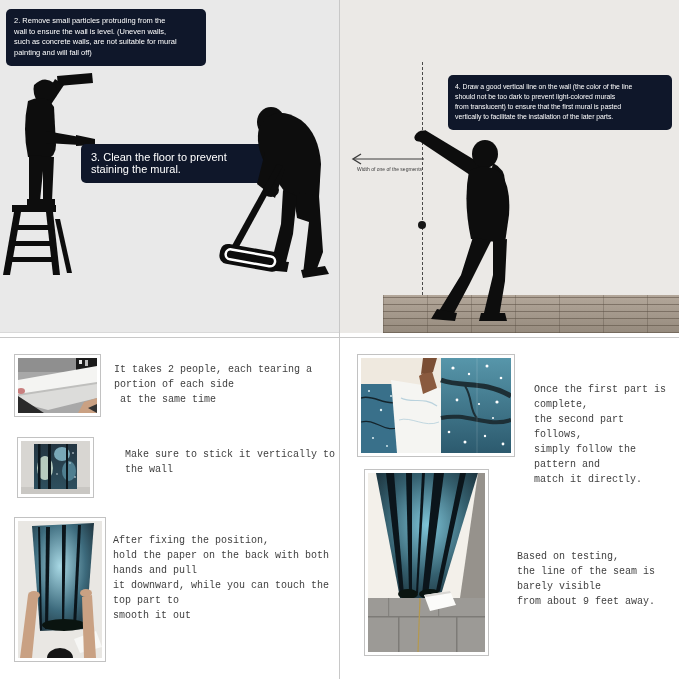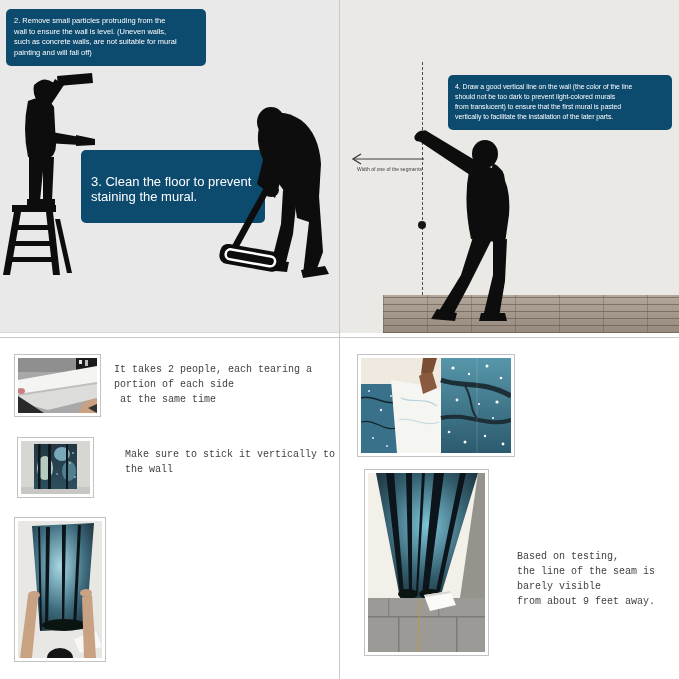--- a/index.html
+++ b/index.html
@@ -6,23 +6,23 @@
   .canvas{position:relative;width:679px;height:679px;background:#ffffff;overflow:hidden;
           font-family:"Liberation Sans",sans-serif;}
   .abs{position:absolute;}
   section{position:absolute;inset:0;}
   
   .bg-tl{left:0;top:0;width:339px;height:332px;background:#e9e9e9;border-bottom:1px solid #d9d9d9;}
   .bg-tr{left:340px;top:0;width:339px;height:333px;background:#ebe9e6;}
   .divider-v{left:339px;top:0;width:1px;height:679px;background:#c8c8c8;}
   .divider-h{left:0;top:337px;width:679px;height:1px;background:#c8c8c8;}
   
-  .note{background:#0c4a6e;color:#fff;border-radius:5px;white-space:pre-line;}
+  .note{background:#0f172a;color:#fff;border-radius:5px;white-space:pre-line;}
   .note2{left:6px;top:9px;width:184px;padding:7px 8px 8px;font-size:7.5px;line-height:1.4;}
-  .note3{left:81px;top:150px;width:164px;height:25px;padding:24px 10px;font-size:13px;}
+  .note3{left:81px;top:144px;width:164px;height:25px;padding:7px 10px;font-size:11px;}
   .note4{left:448px;top:75px;width:210px;padding:7px 7px 8px;font-size:6.9px;line-height:1.45;letter-spacing:-0.05px;}
   
   .floor{left:383px;top:295px;width:296px;height:38px;
          background:
            repeating-linear-gradient(0deg, rgba(90,78,66,.55) 0 1px, rgba(0,0,0,0) 1px 7px),
            repeating-linear-gradient(90deg, rgba(60,50,40,.25) 0 1px, rgba(0,0,0,0) 1px 44px),
            linear-gradient(#b3a79a,#958a7d);}
   .dash-line{left:422px;top:62px;width:0;height:233px;border-left:1.3px dashed #4a4a4a;}
   .line-dot{left:418px;top:221px;width:8px;height:8px;border-radius:50%;background:#161616;}
   .width-label{left:357px;top:166px;font-size:5px;color:#3c3c3c;}
@@ -187,20 +187,24 @@
         <polygon points="60,4 63,4 58,106 55,106" fill="#0b151b"></polygon>
         <polygon points="20,6 22,6 24,109 22,109" fill="#0b151b"></polygon>
         <ellipse cx="46" cy="104" rx="22" ry="6" fill="#0a1410"></ellipse>
         <polygon points="2,137 10,74 20,76 14,137" fill="#c9a183"></polygon>
         <polygon points="66,137 64,76 74,74 78,137" fill="#c9a183"></polygon>
         <ellipse cx="16" cy="74" rx="6" ry="4" fill="#c9a183"></ellipse>
         <ellipse cx="68" cy="72" rx="6" ry="4" fill="#c9a183"></ellipse>
         <ellipse cx="42" cy="137" rx="13" ry="10" fill="#151515"></ellipse>
       </svg>
     </div>
+    <div class="abs caption cap-bl3">After fixing the position,
+hold the paper on the back with both hands and pull
+it downward, while you can touch the top part to
+smooth it out</div>
   </section>
 
   <section>
 
     <div class="abs photo" style="left:357px;top:354px">
       <svg width="150" height="95" viewBox="0 0 150 95">
         <defs>
           <linearGradient id="br1g" x1="0" y1="0" x2="0" y2="1">
             <stop offset="0" stop-color="#5796aa"></stop>
               <stop offset="1" stop-color="#2c5a6e"></stop>
@@ -232,20 +236,24 @@
           <circle cx="118" cy="46" r="1.1" fill="#fff"></circle>
         <circle cx="136" cy="44" r="1.6" fill="#fff"></circle>
           <circle cx="88" cy="74" r="1.3" fill="#fff"></circle>
         <circle cx="104" cy="84" r="1.5" fill="#fff"></circle>
           <circle cx="124" cy="78" r="1.2" fill="#fff"></circle>
         <circle cx="142" cy="86" r="1.4" fill="#fff"></circle>
           <circle cx="132" cy="60" r="1" fill="#fff"></circle>
         <line x1="116" y1="0" x2="116" y2="95" stroke="#ffffff" stroke-width="0.6" opacity="0.25"></line>
       </svg>
     </div>
+    <div class="abs caption cap-br1">Once the first part is complete,
+the second part follows,
+simply follow the pattern and
+match it directly.</div>
 
     <div class="abs photo" style="left:364px;top:469px">
       <svg width="117" height="179" viewBox="0 0 117 179">
         <defs>
           <radialGradient id="br2g" cx="0.5" cy="0.42" r="0.8">
             <stop offset="0" stop-color="#7ec4d8"></stop>
               <stop offset="0.5" stop-color="#35606f"></stop>
             <stop offset="1" stop-color="#0d181f"></stop>
           </radialGradient>
         </defs>

